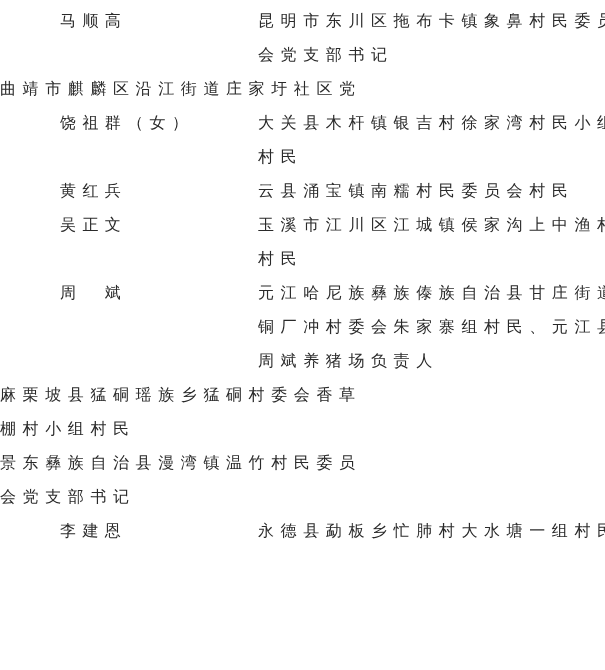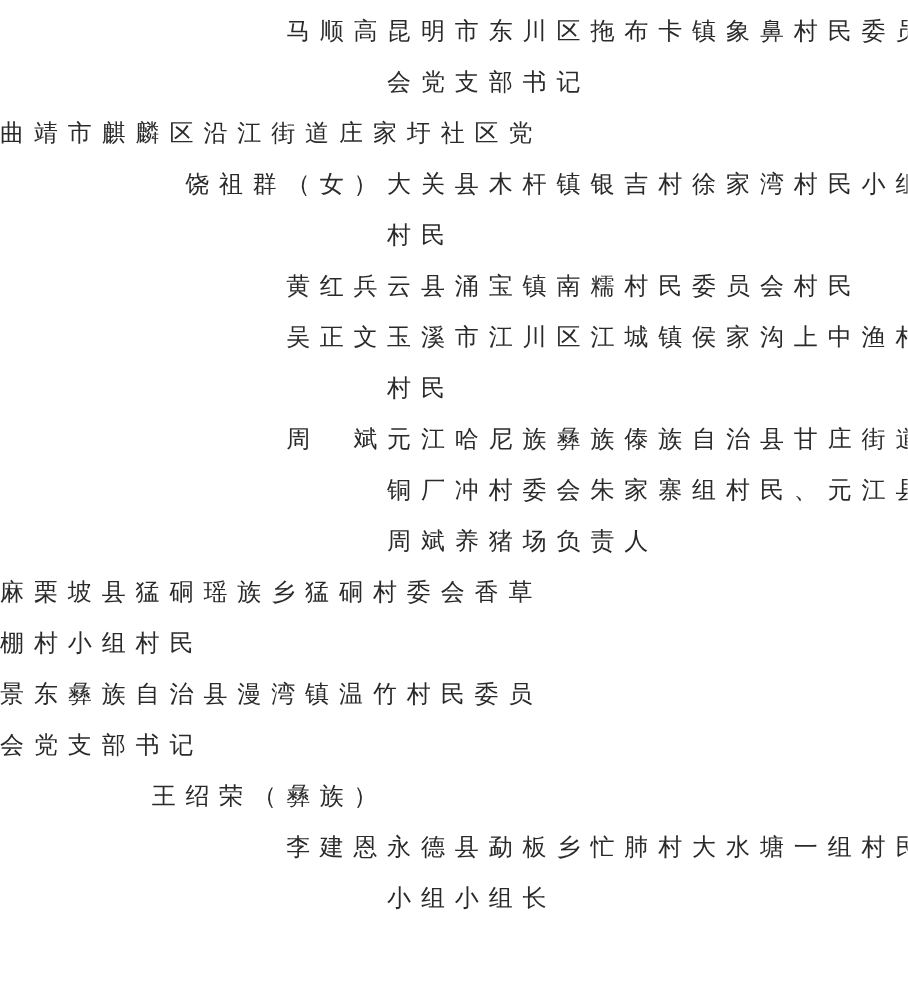--- a/index.html
+++ b/index.html
@@ -11,21 +11,20 @@
   .doc { position: relative; padding-top: 4px; }
   .entry { display: flex; }
   .name {
     width: 198px;
     padding-left: 60px;
     box-sizing: content-box;
     font-size: 16px;
     letter-spacing: 6.4px;
     line-height: 34px;
     white-space: nowrap;
-    text-align: right;
   }
   .desc {
     width: 322px;
     font-size: 16px;
     letter-spacing: 6.6px;
     line-height: 34px;
   }
   .desc span { display: block; white-space: nowrap; }
 </style>
 </head>
@@ -78,22 +77,20 @@
       <span>棚村小组村民</span>
     </div>
   </div>
   <div class="entry">
     <div class="desc">
       <span>景东彝族自治县漫湾镇温竹村民委员</span>
       <span>会党支部书记</span>
     </div>
   </div>
   <div class="entry">
-    <div class="name">王绍荣（彝族）</div>
   </div>
   <div class="entry">
     <div class="name">李建恩</div>
     <div class="desc">
       <span>永德县勐板乡忙肺村大水塘一组村民</span>
-      <span>小组小组长</span>
     </div>
   </div>
 </div>
 
 </body></html>

